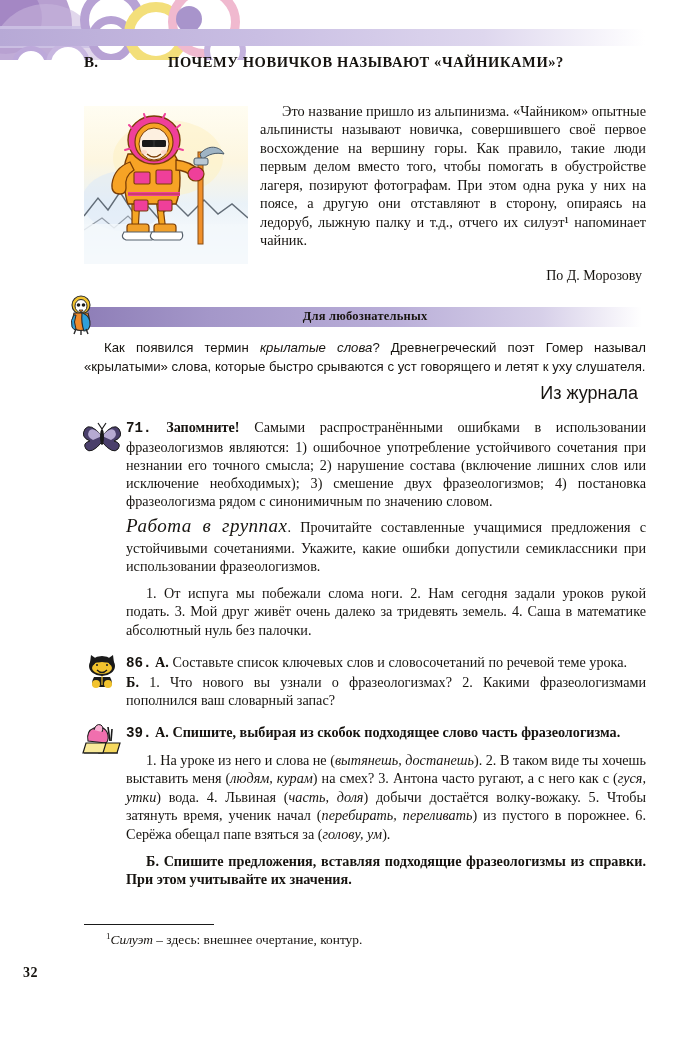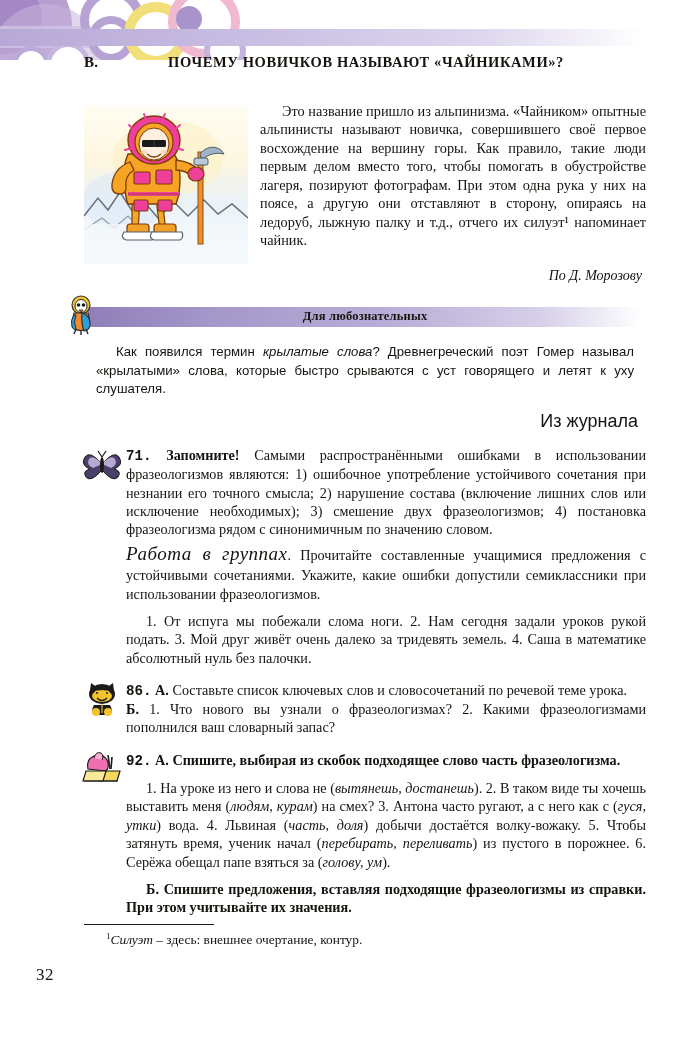--- a/index.html
+++ b/index.html
@@ -104,21 +104,20 @@
   .intro-text {
     font-size: 14.3px;
     line-height: 1.29;
     text-align: justify;
     text-justify: inter-word;
   }
   .intro-text p { margin: 0; text-indent: 22px; }
   .attribution {
     clear: both;
     text-align: right;
-    font-style: italic;
     font-size: 14px;
     margin-top: 6px;
     padding-right: 4px;
   }
 
   
   .curious-wrap {
     position: relative;
     margin-top: 17px;
     height: 30px;
@@ -145,21 +144,21 @@
     width: 32px; height: 40px;
   }
 
   .curious-text {
     margin-top: 8px;
     font-family: "Liberation Sans", sans-serif;
     font-size: 13.2px;
     line-height: 1.42;
     text-align: justify;
   }
-  .curious-text p { margin: 12px; text-indent: 20px; }
+  .curious-text p { margin: 0; text-indent: 20px; }
   .curious-source {
     text-align: right;
     font-family: "Liberation Sans", sans-serif;
     font-size: 18px;
     margin-top: 7px;
     padding-right: 8px;
   }
 
   
   .exercise {
@@ -211,24 +210,24 @@
     margin-bottom: 6px;
   }
   .footnote {
     font-size: 13.4px;
     text-indent: 22px;
   }
   .footnote sup { font-size: 9px; }
 
   .page-number {
     position: absolute;
-    left: 36px;
+    left: 23px;
     top: 965px;
-    font-size: 17px;
-    font-weight: normal;
+    font-size: 14px;
+    font-weight: bold;
     letter-spacing: .5px;
   }
 </style>
 </head>
 <body>
 
 <div class="page">
 
   <div class="header-deco">
     <div class="c c1"></div>
@@ -401,21 +400,21 @@
       <svg class="ex-icon" viewBox="0 0 40 38">
         <path d="M6 20 q-2 -10 6 -13 q9 -3 13 4 q3 7 -1 11 z" fill="#f06fae" stroke="#1a1a1a" stroke-width="1.1"></path>
         <path d="M12 9 q2 -7 7 -5 q3 2 1 7" fill="#f9aed3" stroke="#1a1a1a" stroke-width="1"></path>
         <path d="M26 6 l2 14" stroke="#1a1a1a" stroke-width="1.6"></path>
         <path d="M30 8 l-1 12" stroke="#1a1a1a" stroke-width="1.6"></path>
         <path d="M22 22 h16 l-3 10 h-18 z" fill="#f5d85e" stroke="#1a1a1a" stroke-width="1.2"></path>
         <path d="M4 22 h20 l-3 10 h-20 z" fill="#f9ea9a" stroke="#1a1a1a" stroke-width="1.2"></path>
         <path d="M2 32 h34" stroke="#1a1a1a" stroke-width="1.2"></path>
       </svg>
       <div class="ex-body">
-        <p><span class="ex-num">92.</span> <span class="bold">А.</span> <span class="bold">Спишите, выбирая из скобок подходящее слово   часть фразеологизма.</span></p>
+        <p><span class="ex-num">39.</span> <span class="bold">А.</span> <span class="bold">Спишите, выбирая из скобок подходящее слово   часть фразеологизма.</span></p>
         <div class="sentences">
           <p id="ex73-sent"><span>1. На уроке из него и слова не (</span><span class="ital">вытянешь, достанешь</span><span>). 2. В таком виде ты хочешь выставить меня (</span><span class="ital">людям, курам</span><span>) на смех? 3. Антона часто ругают, а с него как с (</span><span class="ital">гуся, утки</span><span>) вода. 4. Львиная (</span><span class="ital">часть, доля</span><span>) добычи достаётся волку-вожаку. 5. Чтобы затянуть время, ученик начал (</span><span class="ital">перебирать, переливать</span><span>) из пустого в порожнее. 6. Серёжа обещал папе взяться за (</span><span class="ital">голову, ум</span><span>).</span></p>
         </div>
         <p style="margin-top:9px;text-indent:20px"><span class="bold">Б.</span> <span class="bold">Спишите предложения, вставляя подходящие фразеологизмы из справки. При этом учитывайте их значения.</span></p>
       </div>
     </div>
 
   </div>
 
   <div class="footnote-wrap">

